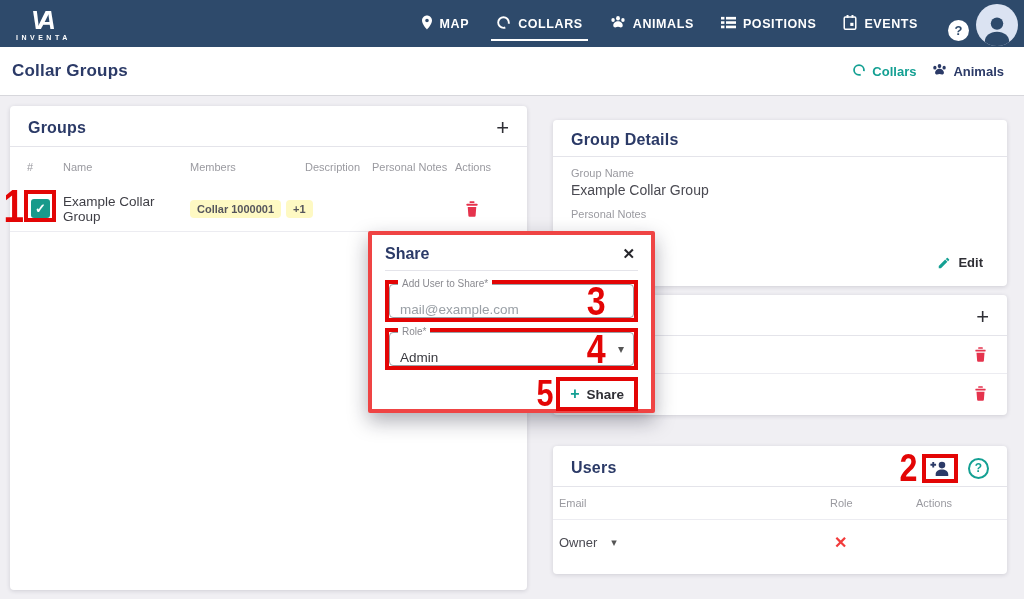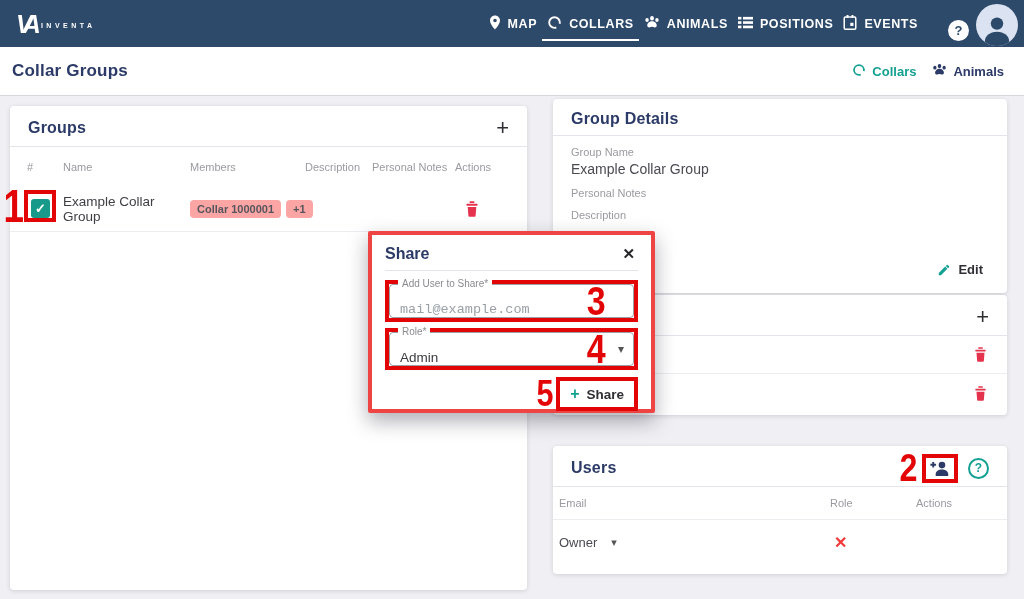--- a/index.html
+++ b/index.html
@@ -2,55 +2,55 @@
 <html><head>
 <meta charset="utf-8">
 <style>
   *{margin:0;padding:0;box-sizing:border-box}
   html,body{background:#e6e6ea}
   body{font-family:"Liberation Sans",sans-serif}
   .screen{position:relative;width:1024px;height:599px;background:#f0eff3;overflow:hidden}
 
   
   .navbar{position:absolute;left:0;top:0;width:1024px;height:47px;background:#2e4a6b;display:flex;align-items:center;padding:0 6px 0 16px;color:#fff}
-  .brand{display:flex;align-items:center;line-height:1;margin-top:2px}
+  .brand{display:flex;flex-direction:column;align-items:center;line-height:1;margin-top:2px}
   .brand-mark{font-size:25px;font-weight:700;font-style:italic;letter-spacing:-8px;padding-right:8px;color:#fff}
   .brand-name{font-size:7px;font-weight:700;letter-spacing:3.5px;margin-top:1px;color:#fff}
-  .nav{display:flex;align-items:center;gap:10px;margin-left:auto;margin-right:30px;height:47px}
+  .nav{display:flex;align-items:center;gap:27px;margin-left:auto;margin-right:30px;height:47px}
   .nav-item{position:relative;display:flex;align-items:center;gap:7px;height:47px;font-size:12.5px;font-weight:600;letter-spacing:.6px;color:#fff;cursor:pointer}
   .nav-item.active::after{content:"";position:absolute;left:-5px;right:-5px;bottom:6px;height:2px;background:#fff}
   .nav-help{width:21px;height:21px;border-radius:50%;background:#fff;color:#2e4a6b;display:flex;align-items:center;justify-content:center;font-size:13px;font-weight:700;margin:14px 7px 0 0;cursor:pointer}
   .avatar{width:42px;height:42px;border-radius:50%;background:#dbe3f2;display:flex;align-items:flex-end;justify-content:center;overflow:hidden;margin-top:2px;cursor:pointer}
 
   
   .subheader{position:absolute;left:0;top:47px;width:1024px;height:49px;background:#fff;border-bottom:1px solid #d7d7dc;display:flex;align-items:center;justify-content:space-between;padding:0 20px 0 12px}
   .page-title{font-size:17px;font-weight:700;color:#2b3a67;letter-spacing:.2px}
   .sub-links{display:flex;align-items:center;gap:16px}
   .sub-link{display:flex;align-items:center;gap:6px;font-size:13px;font-weight:600;cursor:pointer}
   .sub-link.collars{color:#14a093}
   .sub-link.animals{color:#2b3a67}
 
   
   .card{position:absolute;background:#fff;border-radius:4px;box-shadow:0 1px 4px rgba(40,40,60,.16)}
   .groups-card{left:10px;top:106px;width:517px;height:484px}
-  .details-card{left:553px;top:99px;width:454px;height:194px}
+  .details-card{left:553px;top:120px;width:454px;height:166px}
   .members-card{left:553px;top:295px;width:454px;height:120px}
   .users-card{left:553px;top:446px;width:454px;height:128px}
   .card-head{display:flex;justify-content:space-between;align-items:center;padding:11px 18px 7px}
   .card-title{font-size:16px;font-weight:700;color:#2b3a67;letter-spacing:.2px}
   .plus-btn{font-size:22px;line-height:1;color:#2f2f35;cursor:pointer}
   .divider{border-bottom:1px solid #e4e4ea}
 
   
   .g-grid{display:grid;grid-template-columns:36px 127px 115px 67px 83px 1fr;align-items:center;padding:0 17px}
   .g-header{height:39px;font-size:11px;color:#9a9aa0}
   .g-row{height:46px;border-bottom:1px solid #ececf1;font-size:13.5px;color:#3e3e45}
   .checkbox{width:19px;height:19px;margin-left:4px;border-radius:3px;background:#189a8b;color:#fff;font-size:13px;font-weight:700;display:flex;align-items:center;justify-content:center;cursor:pointer}
   .chips{display:flex;gap:5px;align-items:center}
-  .chip{background:#fca5a5;border-radius:4px;padding:3px 7px;font-size:11px;font-weight:600;color:#55555c;white-space:nowrap}
+  .chip{background:#fef9c3;border-radius:4px;padding:3px 7px;font-size:11px;font-weight:600;color:#55555c;white-space:nowrap}
   .trash-btn{padding-left:10px;cursor:pointer;display:flex;align-items:center}
 
   
   .field-label{font-size:11px;color:#9a9aa0;margin:10px 18px 0}
   .field-value{font-size:14px;color:#4a4a52;margin:3px 18px 0}
   .edit-btn{position:absolute;right:24px;bottom:16px;display:flex;align-items:center;gap:7px;font-size:13px;font-weight:600;color:#2f2f35;cursor:pointer}
 
   
   .m-row{height:38px;display:flex;align-items:center;justify-content:flex-end;padding:0 20px;border-bottom:1px solid #ececf1}
   .m-row.last{border-bottom:none}
@@ -68,21 +68,21 @@
   
   .modal{position:absolute;left:368px;top:231px;width:287px;height:182px;background:#fff;border:4px solid #ef4444;border-radius:2px;box-shadow:0 8px 20px rgba(20,20,40,.35);z-index:30;padding:10px 13px}
   .modal-head{display:flex;justify-content:space-between;align-items:center}
   .modal-title{font-size:16px;font-weight:700;color:#2b3a67}
   .close-btn{font-size:15px;font-weight:700;color:#26262b;cursor:pointer;padding:0 3px}
   .modal-divider{border-bottom:1px solid #e4e4ea;margin:7px 0 9px}
   .annobox{border:4px solid #e30505;position:relative}
   .annobox + .annobox{margin-top:6px}
   .field{position:relative;border:1px solid #9aa0a6;border-radius:4px;height:34px;display:flex;align-items:flex-end;padding:0 10px;background:#fff}
   .float-label{position:absolute;top:-7px;left:8px;background:#fff;padding:0 4px;font-size:10px;color:#8a8a90;white-space:nowrap}
-  .field input{border:none;outline:none;width:70%;font-family:Liberation Mono, monospace;font-size:13.5px;color:#737373;background:transparent}
+  .field input{border:none;outline:none;width:70%;font-family:Liberation Sans, sans-serif;font-size:13.5px;color:#737373;background:transparent}
   .field input::placeholder{color:#9aa0a6;opacity:1}
   .role-value{font-size:13.5px;color:#3a3a40}
   .numeral{color:#e30505;font-weight:700;line-height:1}
   .num-in{position:absolute;right:26px;top:50%;transform:translateY(-50%) scaleX(.85);font-size:40px;z-index:2}
   .field-caret{position:absolute;right:9px;top:50%;transform:translateY(-50%);color:#555;font-size:12px;cursor:pointer}
   .modal-footer{display:flex;justify-content:flex-end;align-items:center;margin-top:6px}
   .n5{font-size:36px;transform:scaleX(.85);margin-right:1px}
   .sharebox{padding:1px 2px}
   .share-btn{display:flex;align-items:center;gap:7px;padding:3px 8px;font-size:13.5px;font-weight:600;color:#2f2f35;cursor:pointer}
   .share-plus{color:#14a093;font-size:16px;font-weight:700}

